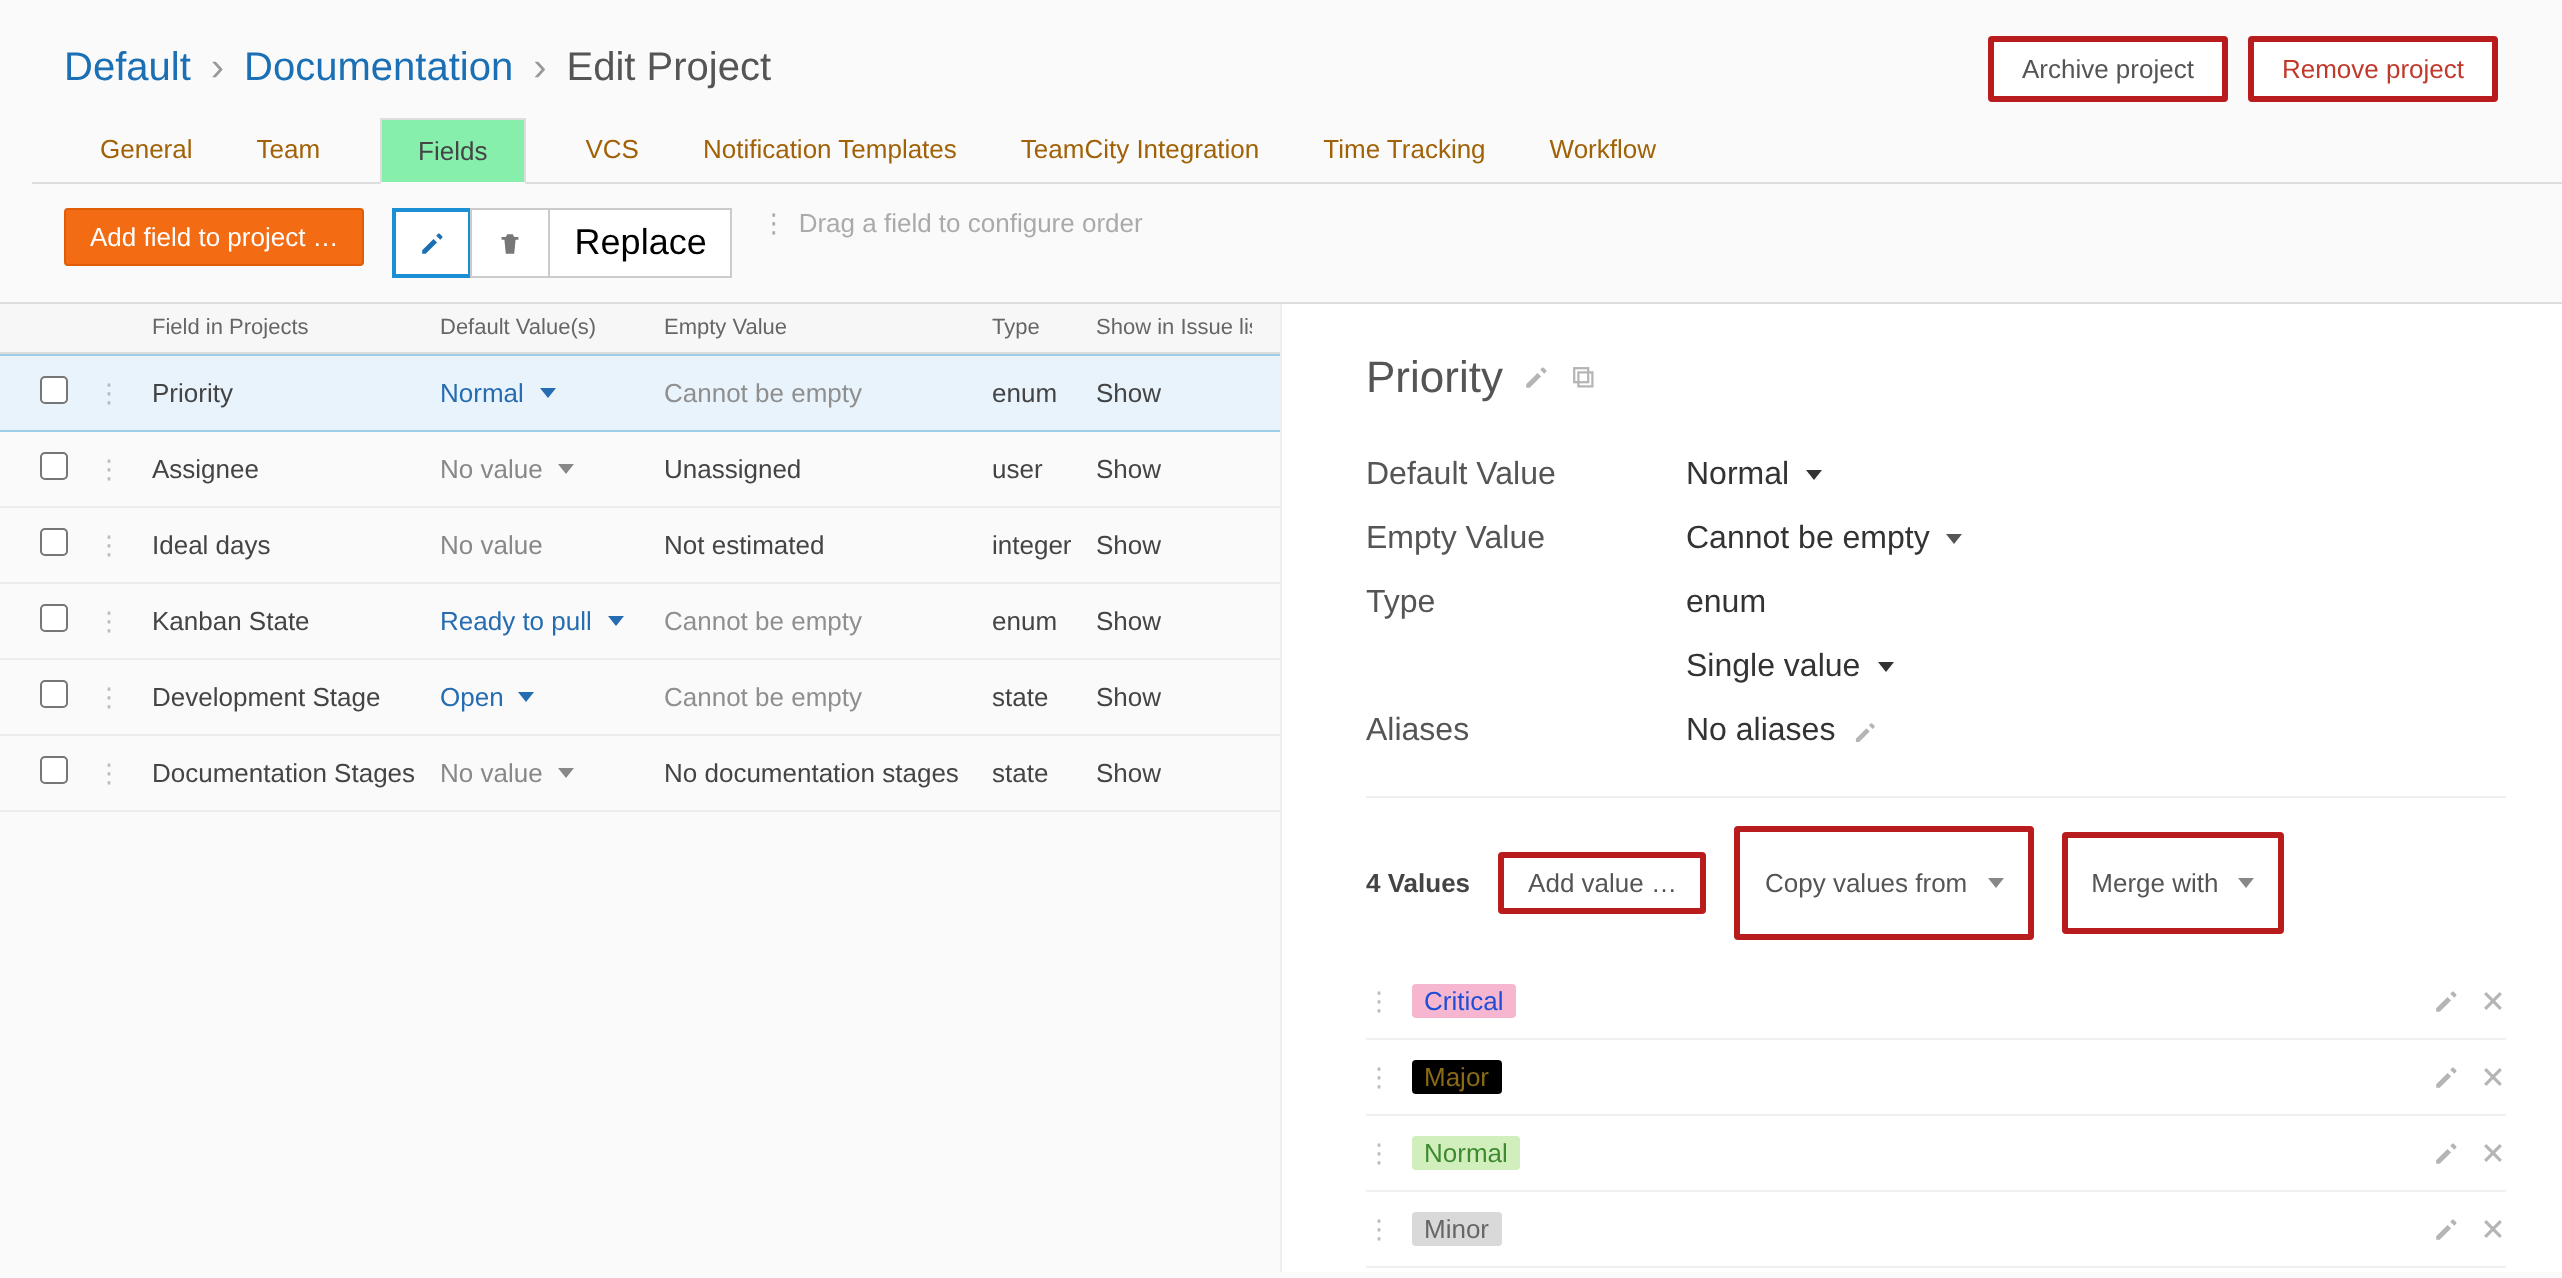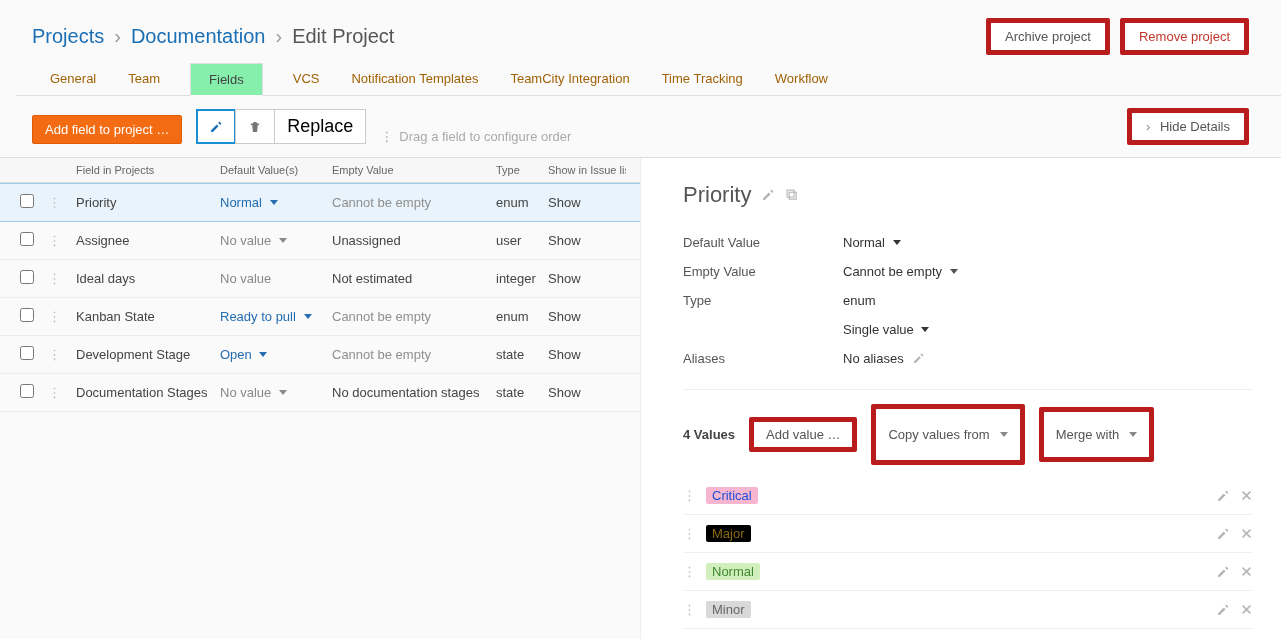--- a/index.html
+++ b/index.html
@@ -19,21 +19,21 @@
     align-items: center;
     justify-content: space-between;
     padding: 18px 32px 8px;
   }
   .breadcrumb { font-size: 20px; display: flex; align-items: center; gap: 10px; }
   .breadcrumb .link { color: #1a6fb5; }
   .breadcrumb .sep { color: #999; }
   .breadcrumb .cur { color: #555; }
   .hdr-actions { display: flex; gap: 10px; }
   .btn {
-    border: 5px solid #b91c1c;
+    border: 3px solid #b91c1c;
     background: #fff;
     padding: 6px 14px;
     font-size: 13px;
     color: #555;
     cursor: pointer;
     border-radius: 2px;
   }
   .btn-danger { color: #c0392b; }
 
   
@@ -59,21 +59,21 @@
     padding: 8px 18px;
   }
 
   
   .toolbar {
     display: flex;
     align-items: center;
     justify-content: space-between;
     padding: 12px 32px;
   }
-  .toolbar-left { display: flex; align-items: flex-end; gap: 14px; }
+  .toolbar-left { display: flex; align-items: flex-start; gap: 14px; }
   .btn-orange {
     background: #f36b12;
     border: 1px solid #e05c05;
     color: #fff;
     padding: 6px 12px;
     font-size: 13px;
     cursor: pointer;
     border-radius: 2px;
   }
   .btn-group { display: flex; }
@@ -138,21 +138,21 @@
     border-left: 4px solid transparent;
     border-right: 4px solid transparent;
     border-top: 5px solid currentColor;
     vertical-align: 2px;
   }
   .muted { color: #8f8f8f; }
   .novalue { color: #888; }
 
   
   .panel-title { font-size: 22px; color: #555; display: flex; align-items: center; gap: 10px; margin-bottom: 20px; }
-  .prow { display: flex; padding: 7px 0; font-size: 13px; align-items: center; }
+  .prow { display: flex; padding: 7px 0; font-size: 16px; align-items: center; }
   .plabel { width: 160px; color: #555; }
   .pval  { color: #333; }
   .divider { border-top: 1px solid #eee; margin: 16px 0 14px; }
   .values-hdr { display: flex; align-items: center; gap: 14px; margin-bottom: 12px; }
   .values-hdr b { font-size: 13px; }
   .vrow {
     display: flex; align-items: center; justify-content: space-between;
     border-bottom: 1px solid #f0f0f0; padding: 10px 0;
   }
   .vleft { display: flex; align-items: center; gap: 10px; }
@@ -160,21 +160,21 @@
   .vactions { display: flex; gap: 10px; color: #bbb; }
   .iconbtn { cursor: pointer; color: #b5b5b5; }
 
   svg { display: block; }
 </style>
 </head>
 <body>
 
 <div class="hdr">
   <div class="breadcrumb">
-    <span class="link">Projects</span>
+    <span class="link">Default</span>
     <span class="sep">›</span>
     <span class="link">Documentation</span>
     <span class="sep">›</span>
     <span class="cur">Edit Project</span>
   </div>
   <div class="hdr-actions">
     <button class="btn">Archive project</button>
     <button class="btn btn-danger">Remove project</button>
   </div>
 </div>
@@ -208,24 +208,20 @@
             </svg>
         </span>
       </button>
       <button class="ibtn">Replace</button>
     </div>
     <div class="drag-hint">
       <span>⋮</span>
       <span>Drag a field to configure order</span>
     </div>
   </div>
-  <button class="btn">
-    <span style="margin-right:6px;color:#888;">›</span>
-    <span>Hide Details</span>
-  </button>
 </div>
 
 <div class="main">
   <div class="left">
     <div class="thead">
       <div class="col-chk"></div>
       <div class="col-grip"></div>
       <div class="col-name">Field in Projects</div>
       <div class="col-def">Default Value(s)</div>
       <div class="col-emp">Empty Value</div>

